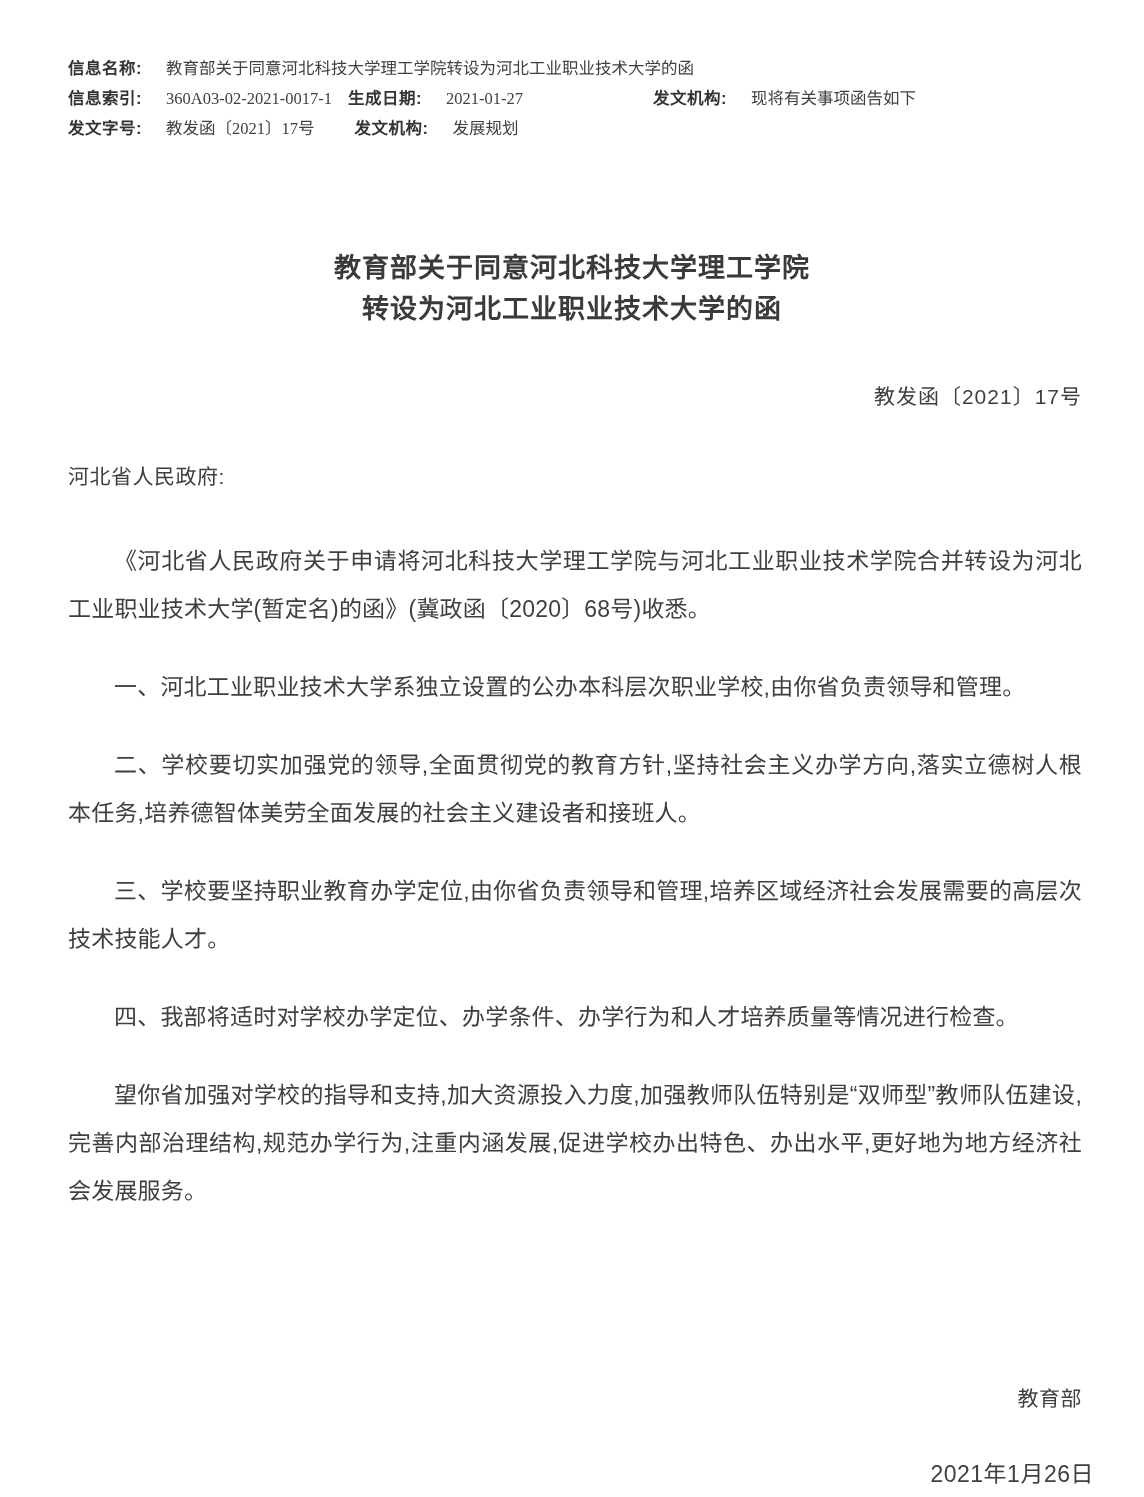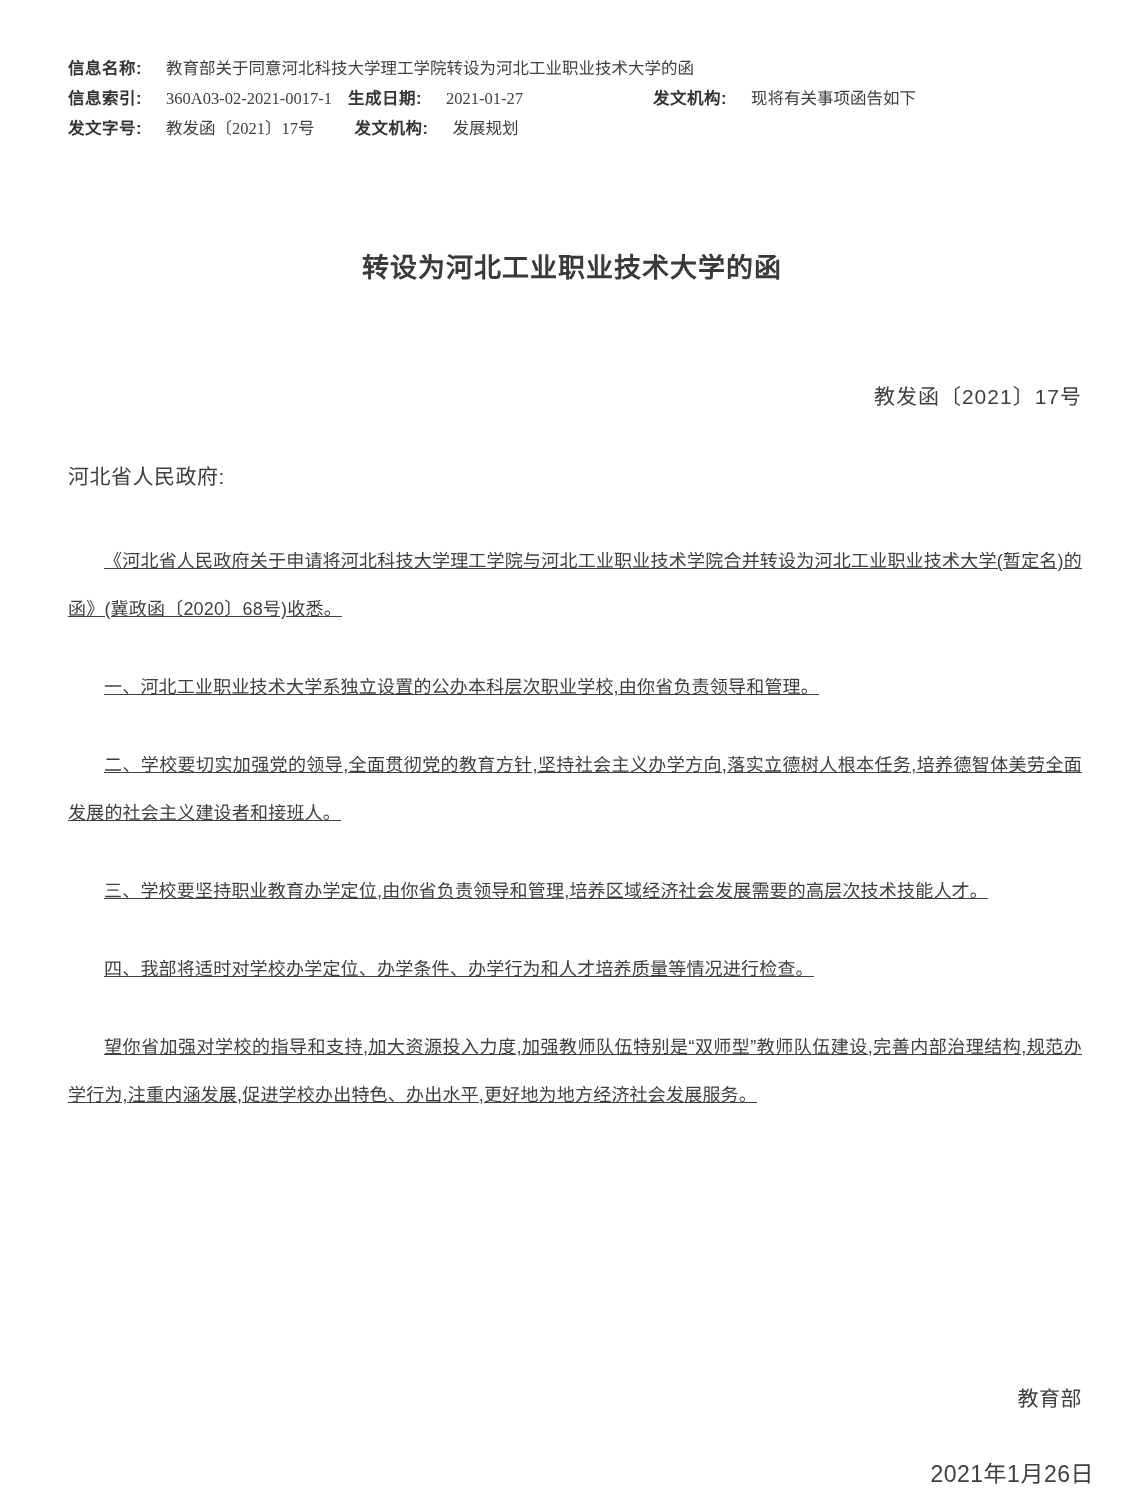--- a/index.html
+++ b/index.html
@@ -97,29 +97,28 @@
   }
 
   
   .body-text {
     position: absolute;
     left: 68px;
     top: 537px;
     width: 1014px;
   }
   .para {
-    font-size: 18px;
+    font-size: 23px;
     line-height: 48px;
     text-align: justify;
     text-justify: inter-ideograph;
     text-indent: 2em;
     letter-spacing: 0.2px;
     color: #3f3f3f;
     margin: 0 0 30px 0;
-    text-decoration: underline;
   }
   .para:last-child { margin-bottom: 0; }
 
   
   .signature {
     position: absolute;
     right: 62px;
     top: 1382px;
     text-align: right;
     font-size: 21px;
@@ -167,20 +166,21 @@
       <span class="meta-group gap-md">
         <span class="meta-label">发文机构:</span>
         <span class="meta-value">发展规划</span>
       </span>
     </div>
 
 
   </div>
 
   <div class="doc-title">
+    <span class="tl">教育部关于同意河北科技大学理工学院</span>
     <span class="tl">转设为河北工业职业技术大学的函</span>
   </div>
 
   <div class="doc-number">教发函〔2021〕17号</div>
 
   <div class="salutation">河北省人民政府:</div>
 
   <div class="body-text">
     <p class="para">《河北省人民政府关于申请将河北科技大学理工学院与河北工业职业技术学院合并转设为河北工业职业技术大学(暂定名)的函》(冀政函〔2020〕68号)收悉。</p>
     <p class="para">一、河北工业职业技术大学系独立设置的公办本科层次职业学校,由你省负责领导和管理。</p>

